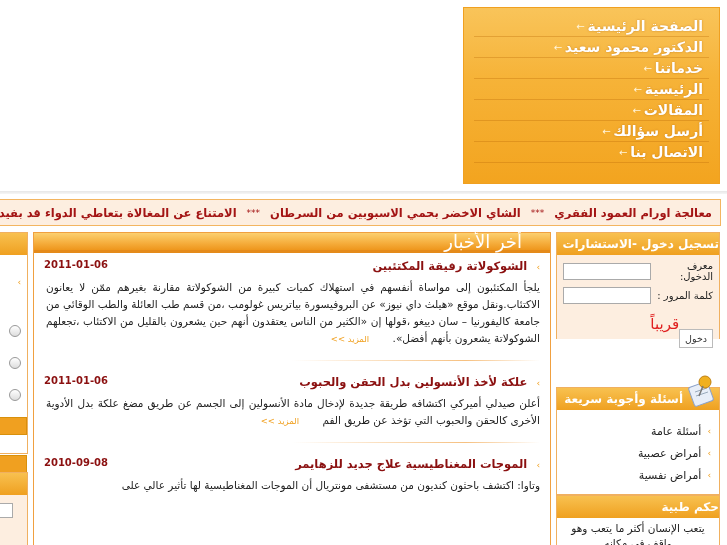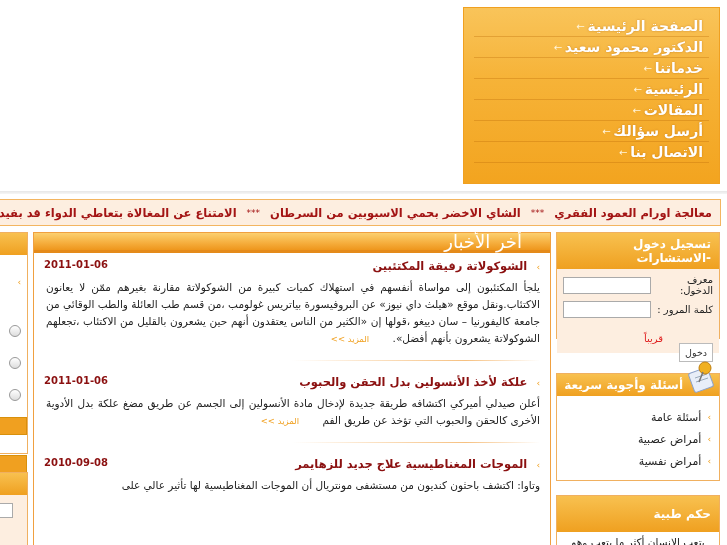--- a/index.html
+++ b/index.html
@@ -31,33 +31,33 @@
     background: #fdeee0; border: 1px solid #f3b560;
     display: flex; align-items: center; overflow: hidden; white-space: nowrap;
     padding-right: 8px;
   }
   .ticker-item { color: #a31414; font-weight: bold; font-size: 11.5px; }
   .ticker-sep { color: #a31414; font-size: 9px; margin: 0 10px; }
 
   
   .side-box { position: absolute; left: 556px; width: 164px; border: 1px solid #f0b060; background: #fff; }
   .side-head {
-    height: 36px; background: linear-gradient(180deg, #f8c150 0%, #efa020 100%);
-    color: #fff; font-size: 12px; font-weight: bold; display: flex; align-items: center; padding-right: 8px;
+    height: 22px; background: linear-gradient(180deg, #f8c150 0%, #efa020 100%);
+    color: #fff; font-size: 12px; font-weight: bold; display: flex; align-items: center; 
   }
   .login-box { top: 232px; height: 107px; }
   .login-body { background: #fdeee0; height: 84px; padding: 4px 6px; }
   .login-row { display: flex; align-items: center; height: 24px; }
   .login-label { font-size: 10px; color: #222; width: 62px; }
   .login-input { width: 88px; height: 17px; border: 1px solid #aaa; background: #fff; }
   .login-btn-row { display: flex; align-items: center; height: 30px; padding-top: 4px; }
   .login-btn { border: 1px solid #bbb; background: #fff; font-size: 9.5px; padding: 3px 5px; color: #333; font-family: "DejaVu Sans", sans-serif; margin-top: 29px; }
-  .login-reg { color: #e02020; font-size: 10px; margin-right: 16px; }
-
-  .faq-box { top: 373px; height: 108px; }
+  .login-reg { color: #e02020; font-size: 15px; margin-right: 0; }
+
+  .faq-box { top: 387px; height: 108px; }
   .faq-head { position: relative; height: 22px; background: linear-gradient(180deg, #f8c150 0%, #efa020 100%); color: #fff; font-size: 12px; font-weight: bold; display: flex; align-items: center; padding-right: 36px; }
   .pin-icon { position: absolute; right: 0; top: -14px; width: 34px; height: 34px; }
   .faq-list { list-style: none; padding: 10px 8px 0 0; }
   .faq-item { display: flex; align-items: center; height: 22px; font-size: 11px; color: #222; }
   .faq-bullet { color: #f0a020; font-size: 9px; margin-left: 6px; }
 
   .tip-box { top: 495px; height: 60px; }
   .tip-body { padding: 3px 6px; font-size: 10.5px; color: #222; line-height: 15px; text-align: center; }
 
   

